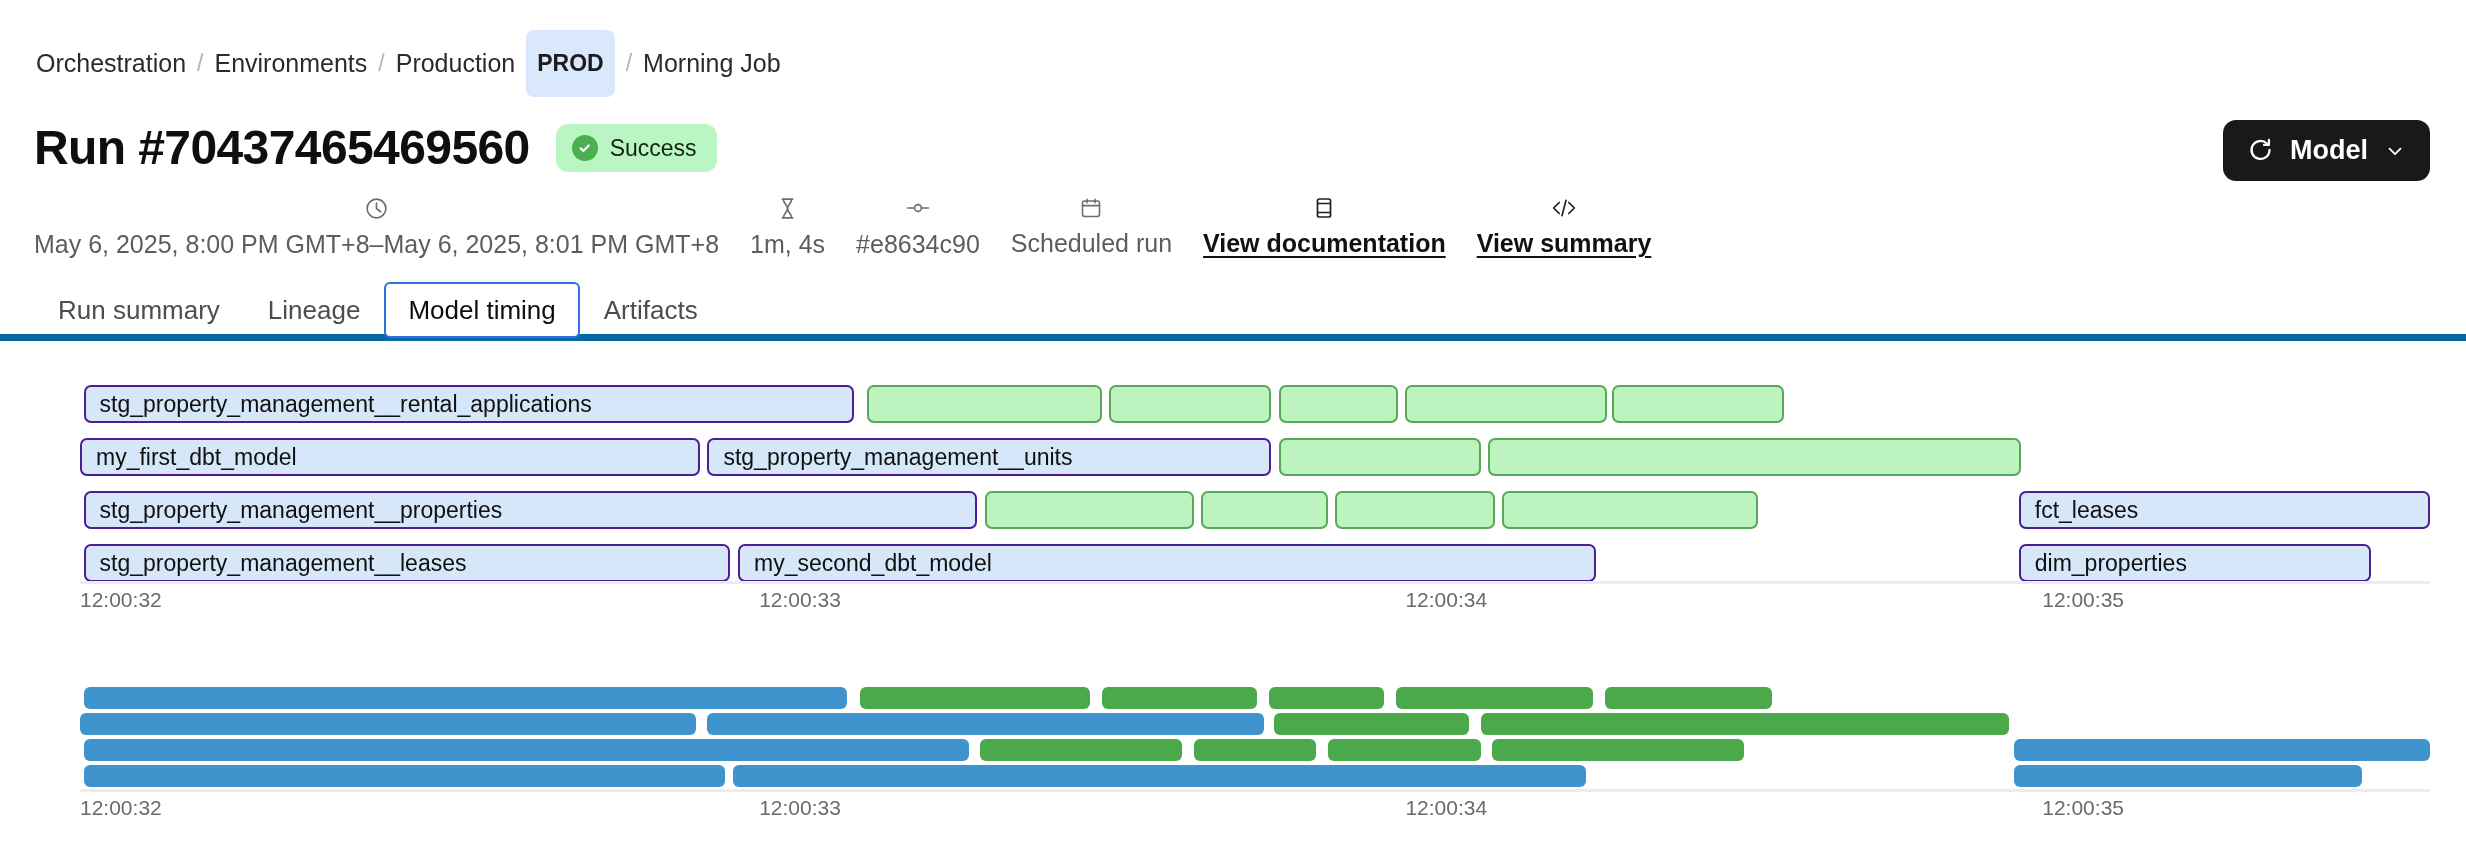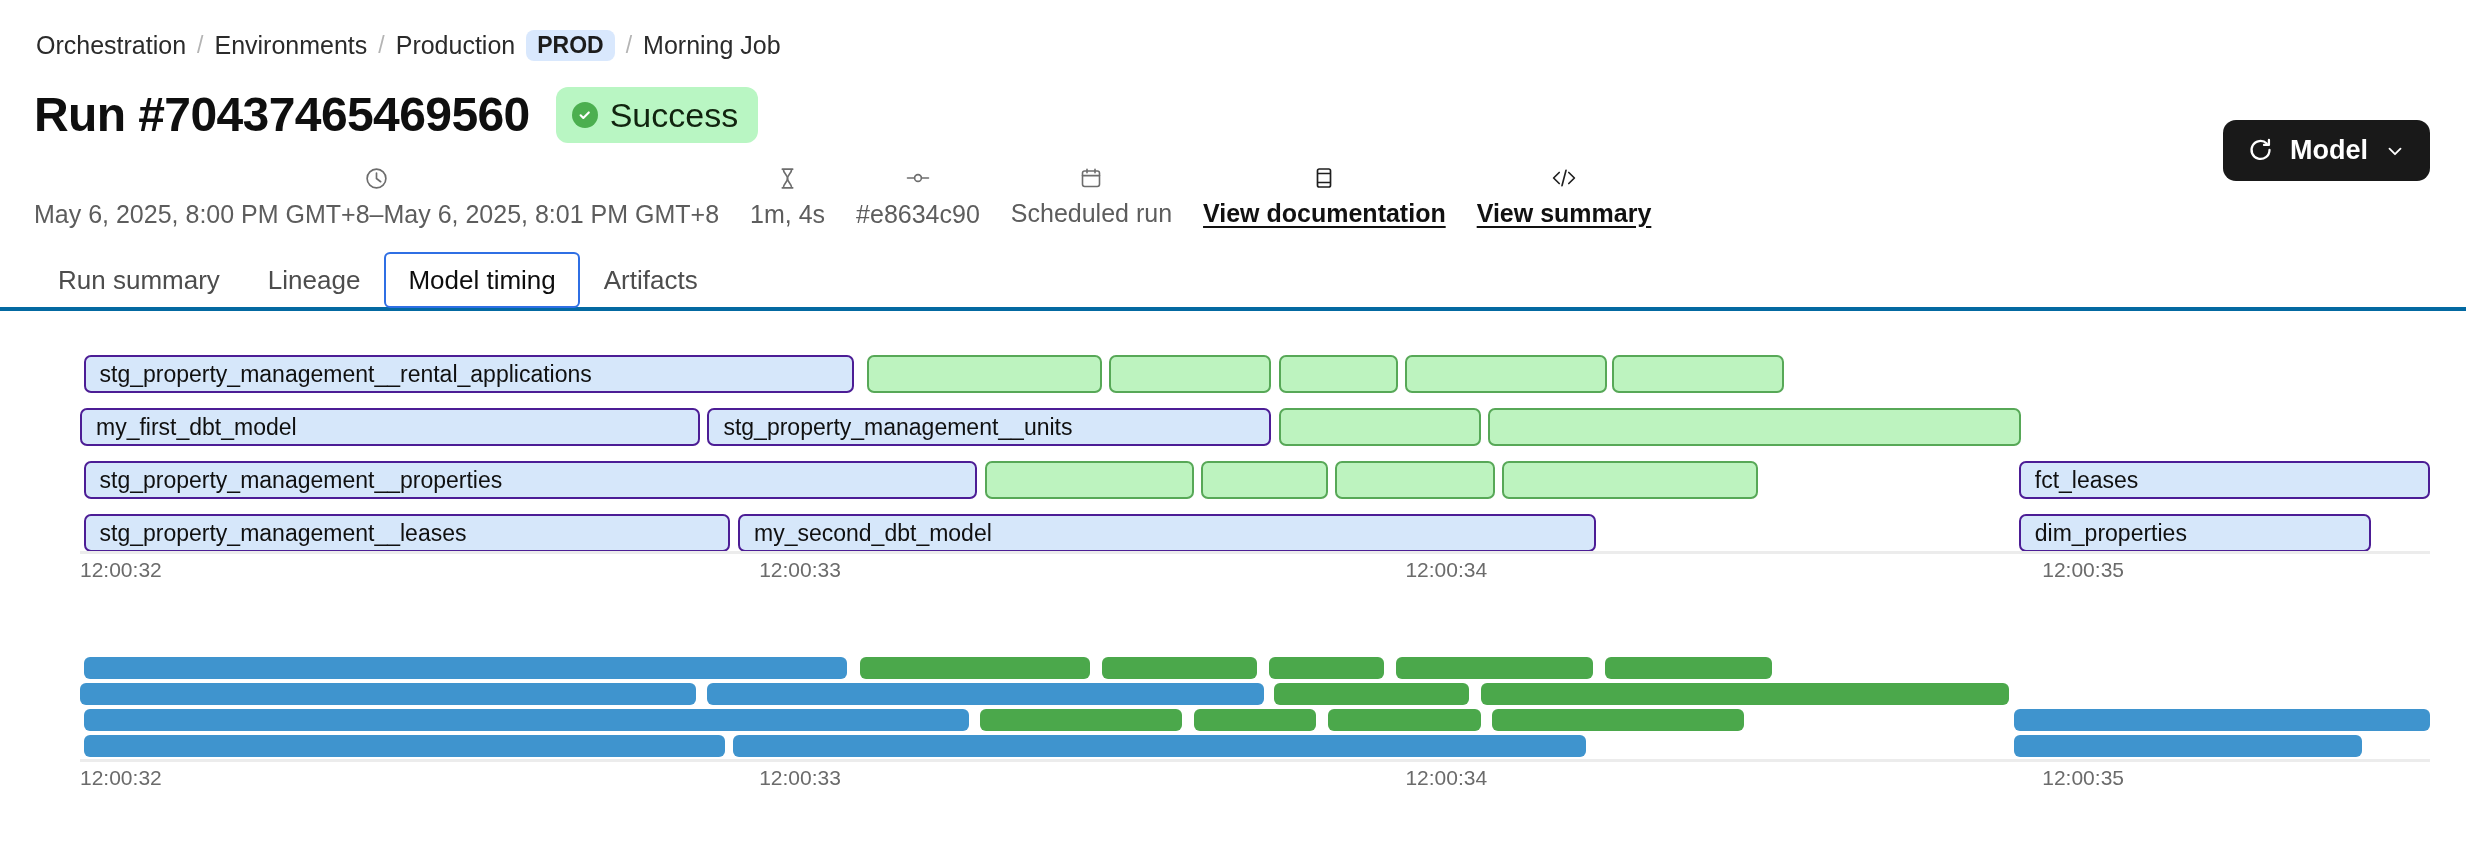--- a/index.html
+++ b/index.html
@@ -21,21 +21,21 @@
     line-height: 1;
   }
   .crumb { white-space: nowrap; }
   .crumb-sep { color: #b4b4b4; font-size: 23px; }
   .crumb-badge {
     background: #d9e8fd;
     color: #1c1c1c;
     font-size: 23px;
     font-weight: 600;
     border-radius: 8px;
-    padding: 4px 11px;
+    padding: 22px 11px;
     line-height: 1;
   }
 
   
   .title-row {
     display: flex; align-items: center;
     gap: 26px;
     padding: 26px 0 0 34px;
   }
   .page-title {
@@ -44,21 +44,21 @@
     letter-spacing: -0.6px;
     color: #0f0f0f;
     line-height: 1.05;
   }
   .status-badge {
     display: inline-flex; align-items: center;
     gap: 12px;
     background: #b9f6c3;
     border-radius: 12px;
     padding: 11px 20px 11px 16px;
-    font-size: 34px;
+    font-size: 23px;
     color: #11240f;
     line-height: 1;
   }
   .check-circle {
     width: 26px; height: 26px; flex: 0 0 26px;
     border-radius: 50%;
     background: #4caf50;
     display: inline-flex; align-items: center; justify-content: center;
   }
   .check-circle svg { display: block; }
@@ -104,21 +104,21 @@
     text-decoration: underline;
     text-underline-offset: 4px;
     cursor: pointer;
   }
 
   
   .tabs-wrap {
     position: relative;
     margin-top: 22px;
     padding-left: 34px;
-    border-bottom: 4px solid #0369a1;
+    border-bottom: 7px solid #0369a1;
     height: 62px;
   }
   .tabs { display: flex; align-items: center; gap: 0; height: 62px; }
   .tab {
     font-size: 26px;
     color: #4d4d4d;
     padding: 0 22px;
     height: 56px;
     display: inline-flex; align-items: center;
     cursor: pointer;

